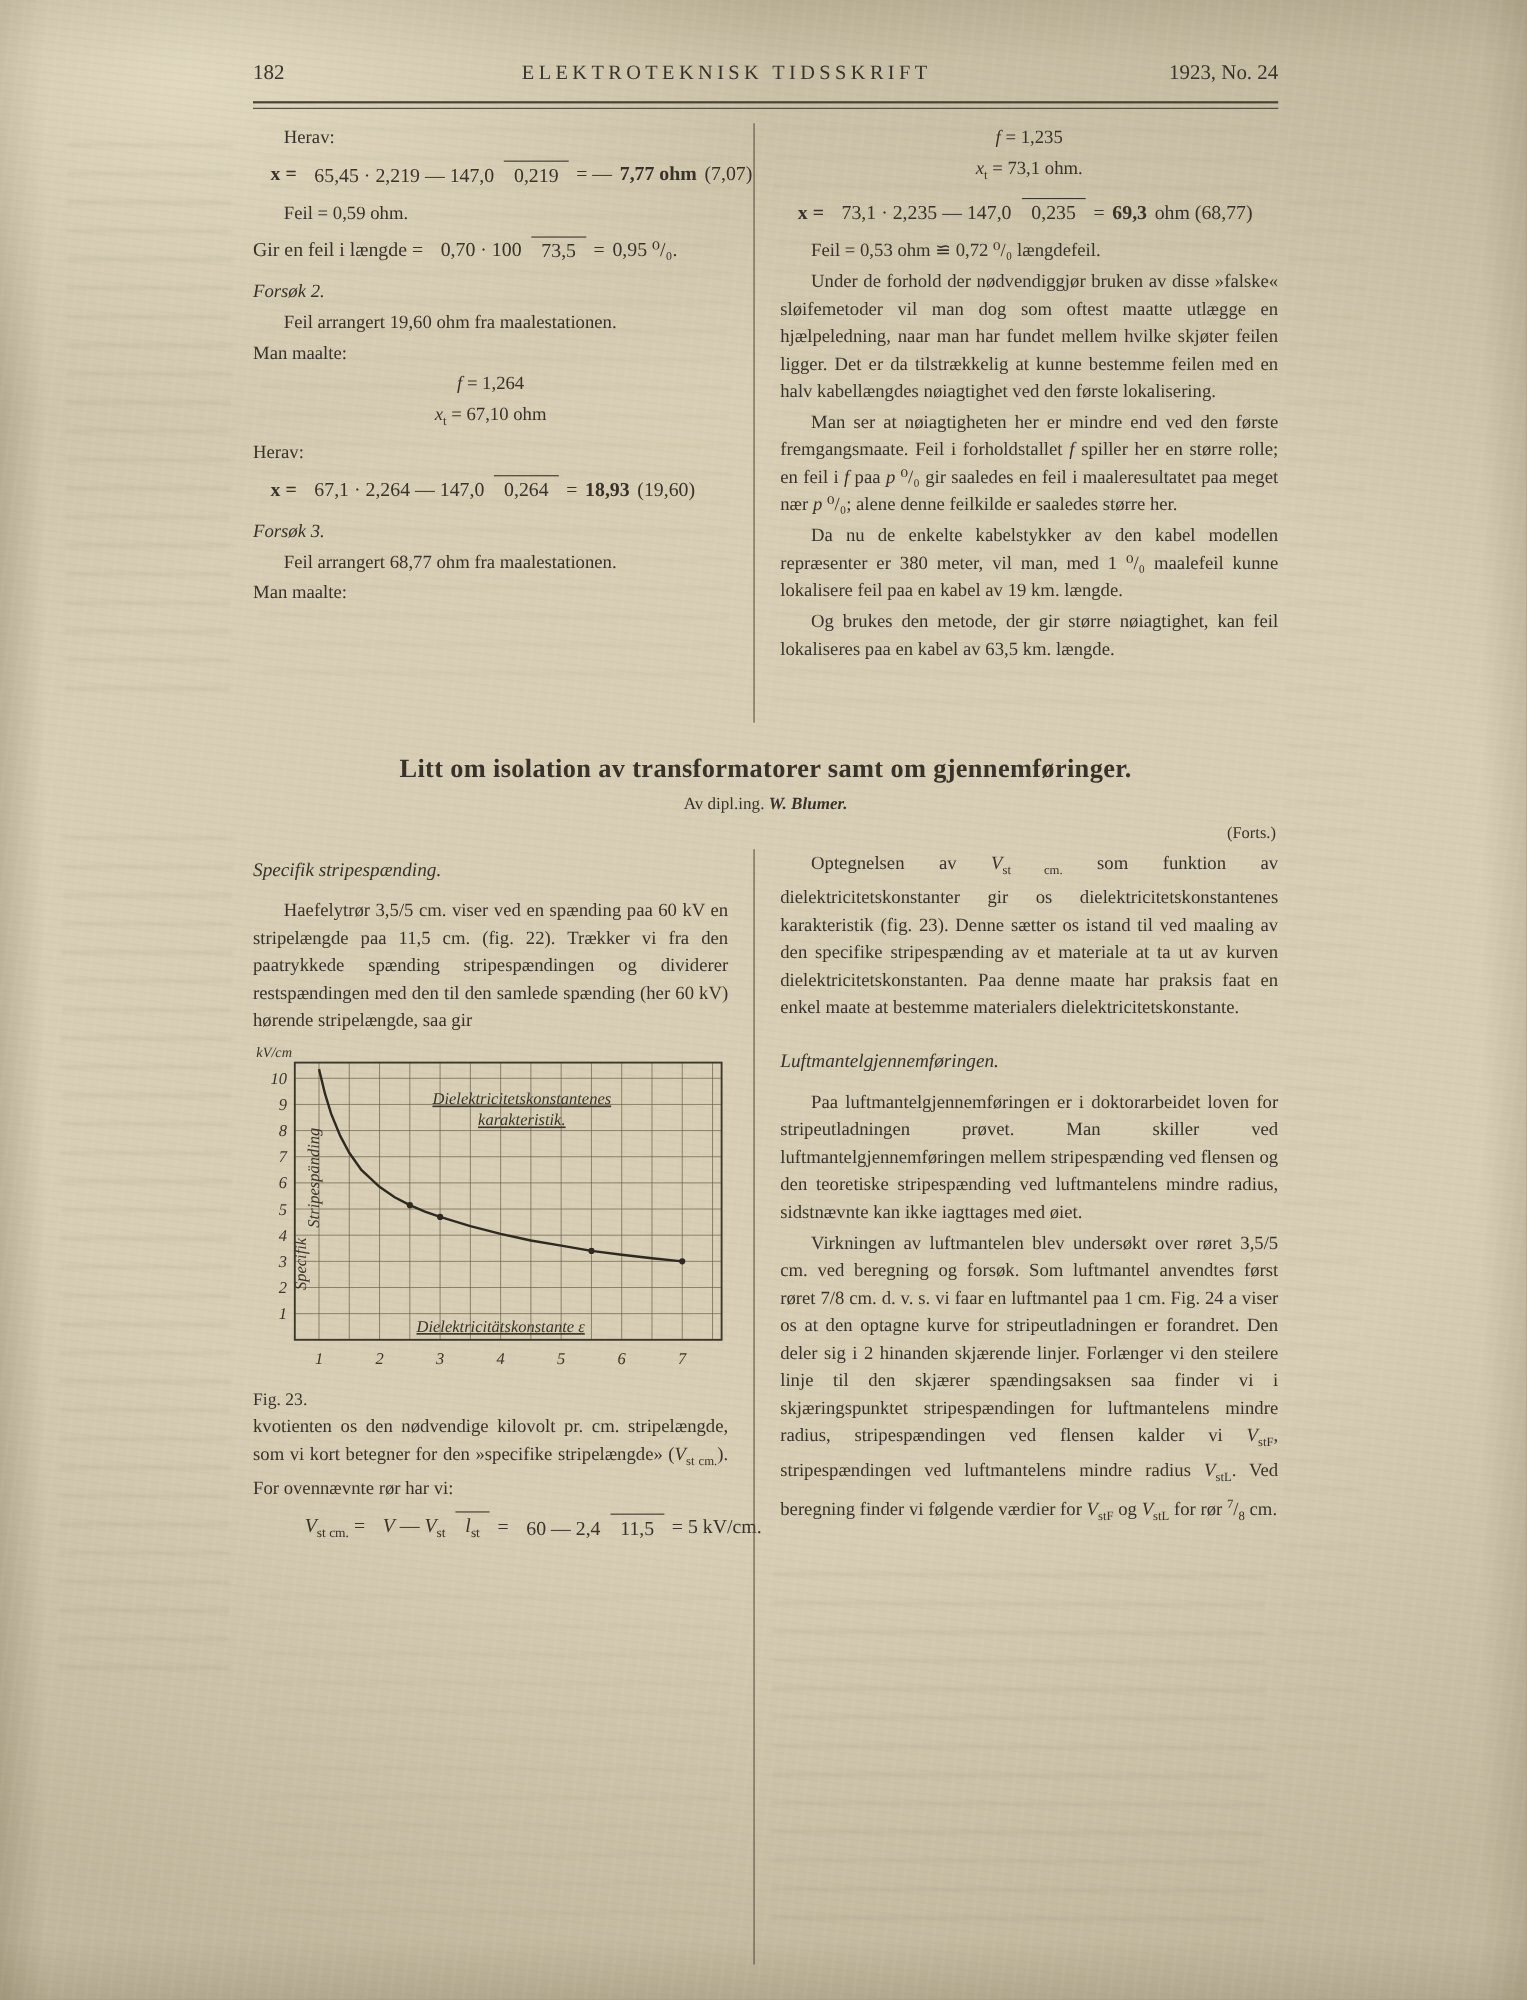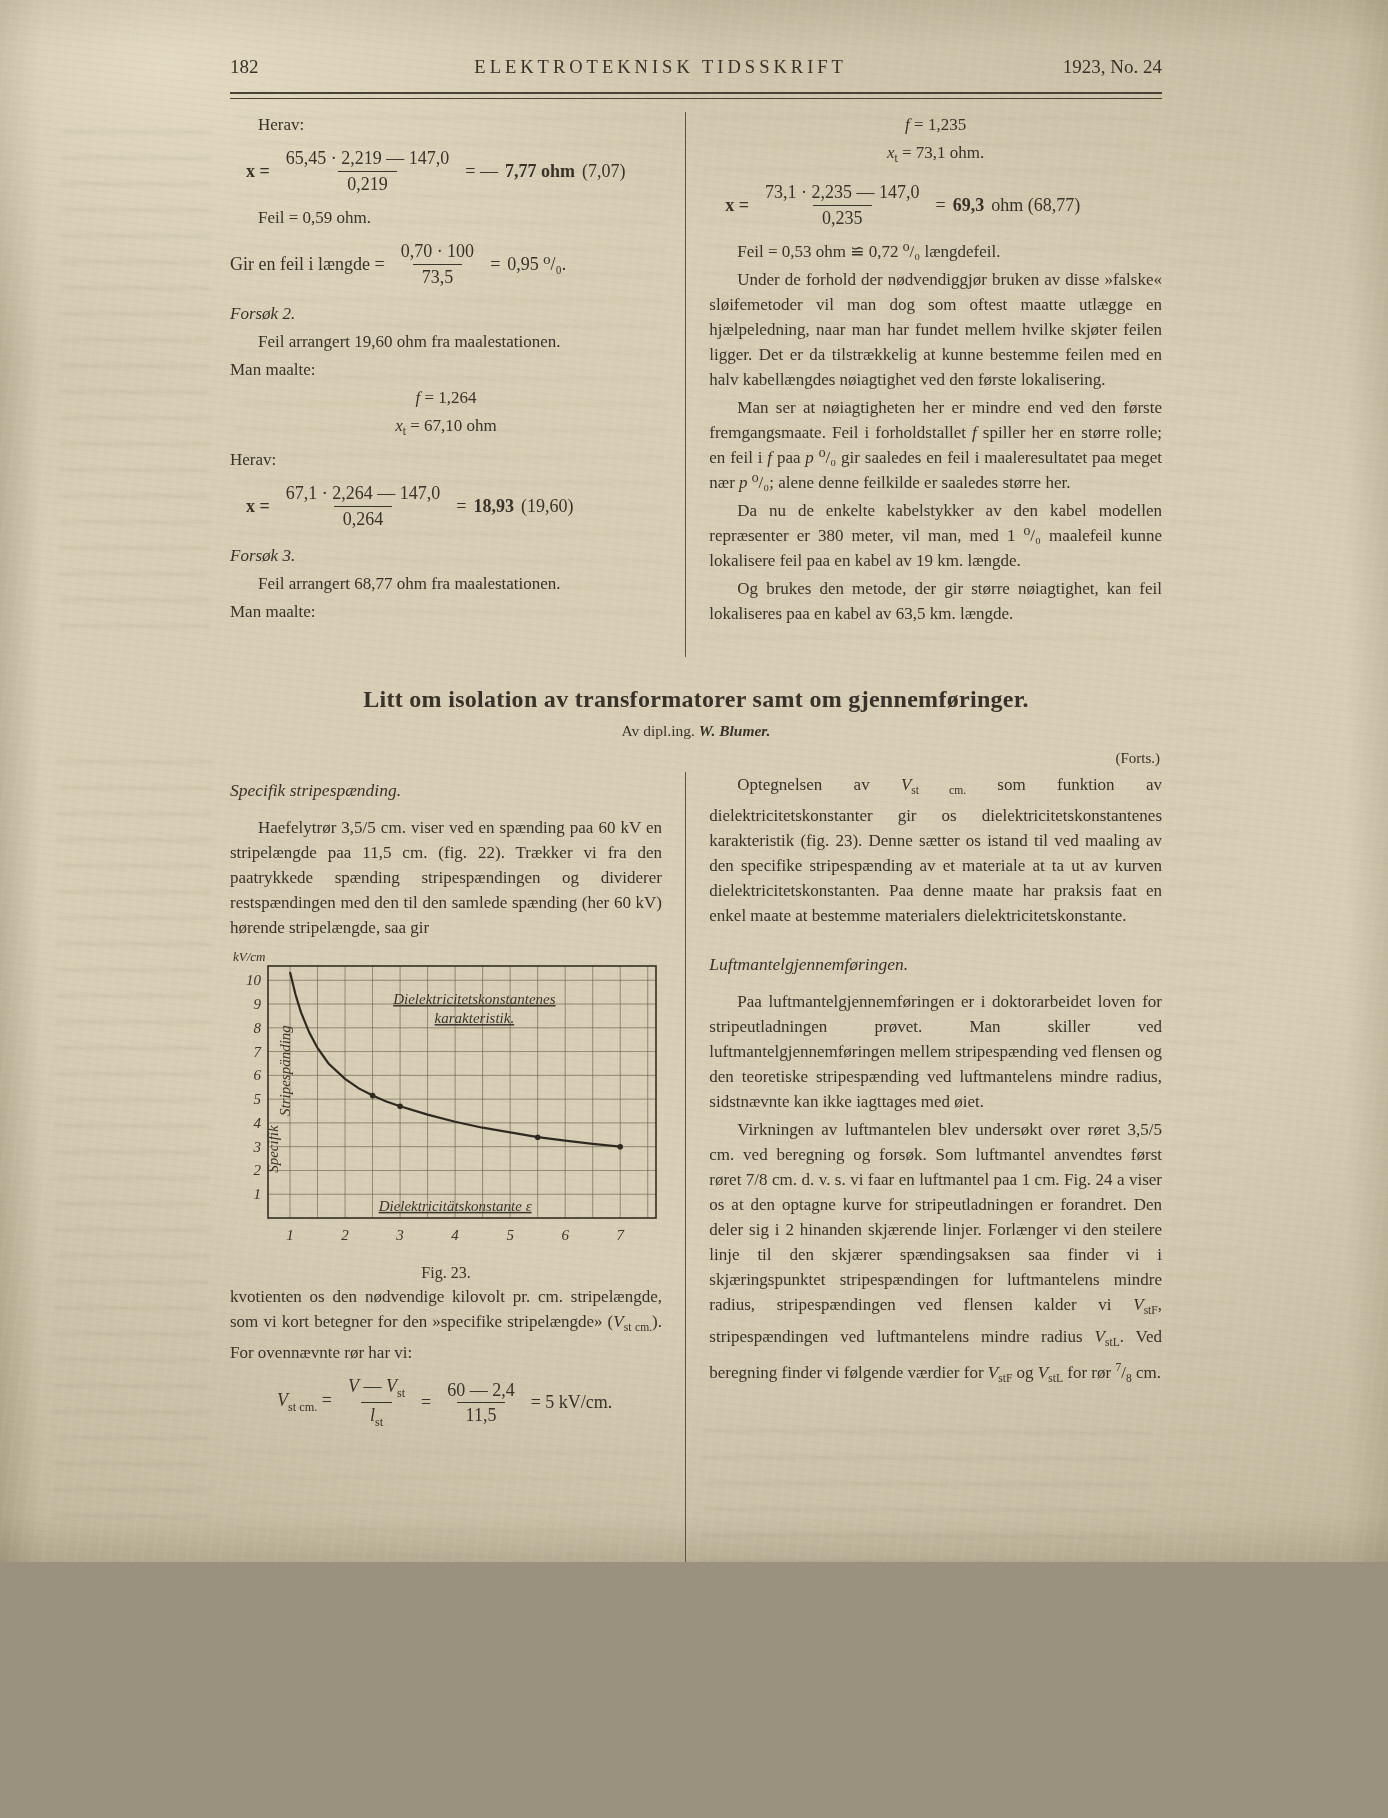--- a/index.html
+++ b/index.html
@@ -1,18 +1,18 @@
 <!DOCTYPE html>
 <html><head>
 <meta charset="utf-8">
 <title>Elektroteknisk Tidsskrift — 1923, No. 24 — p. 182</title>
 <style>
   html,body { margin:0; padding:0; background:#9a927e; }
   .page {
-    position:relative; width:1388px; height:1562px; overflow:hidden;
+    position:relative; width:1388px; height:1818px; overflow:hidden;
     font-family:"Liberation Serif","DejaVu Serif",serif;
     color:#38322a;
     background:
       radial-gradient(ellipse 900px 520px at 12% 4%, rgba(248,240,216,.55), rgba(248,240,216,0) 60%),
       radial-gradient(ellipse 1250px 950px at 50% 48%, rgba(0,0,0,0) 55%, rgba(104,94,66,.20) 100%),
       linear-gradient(90deg, rgba(92,82,56,.22), rgba(92,82,56,0) 3%, rgba(92,82,56,0) 97%, rgba(92,82,56,.15)),
       linear-gradient(0deg, rgba(92,82,56,.16), rgba(92,82,56,0) 3%, rgba(92,82,56,0) 97%, rgba(92,82,56,.12)),
       #d8ceb5;
   }
   .grain {
@@ -55,35 +55,35 @@
   .it { font-style:italic; }
   .sec-head { font-style:italic; text-align:left; font-size:17.5px; margin:8px 0 14px; }
   sub { font-size:68%; } sup { font-size:68%; }
 
   
   .formula { display:flex; align-items:center; font-size:18px; margin:9px 0; flex-wrap:nowrap; }
   .formula > span { margin-right:7px; white-space:nowrap; }
   .f-ind { margin-left:16px; }
   .f-ind2 { margin-left:47px; }
   .f-bold { font-weight:bold; }
-  .frac { display:inline-flex; flex-direction:column; align-items:center; line-height:1.25; }
+  .frac { display:inline-flex; flex-direction:row; align-items:center; line-height:1.25; }
   .frac .num, .frac .den { padding:1px 9px; text-indent:0; }
   .frac .den { border-top:1.5px solid #3a352c; }
 
   
   .article-head { position:absolute; left:230px; width:932px; top:686px; text-align:center; }
   .art-title { font-size:24px; font-weight:bold; margin:0; letter-spacing:.3px; }
   .byline { font-size:15.5px; margin:9px 0 0; }
   .byline .author { font-style:italic; }
   .forts { position:absolute; right:2px; top:64px; font-size:15px; }
 
   
   .fig { margin:8px 0 2px; text-align:center; }
   .fig svg { display:block; }
-  .fig-cap { font-size:16px; margin-top:4px; text-align:center; }
+  .fig-cap { font-size:16px; margin-top:4px; text-align:left; }
   svg text { fill:#3a342a; font-family:"Liberation Serif","DejaVu Serif",serif; }
   svg .grid { stroke:#6f6750; stroke-width:.8; opacity:.85; }
   svg .frame { fill:none; stroke:#3c372c; stroke-width:1.7; }
   svg .curve { fill:none; stroke:#2e2a21; stroke-width:2.2; }
   svg .dot { fill:#2e2a21; }
   svg .tick { font-size:15px; font-style:italic; }
   svg .unit { font-size:13px; font-style:italic; }
   svg .hand { font-size:15px; font-style:italic; }
 </style>
 </head>

